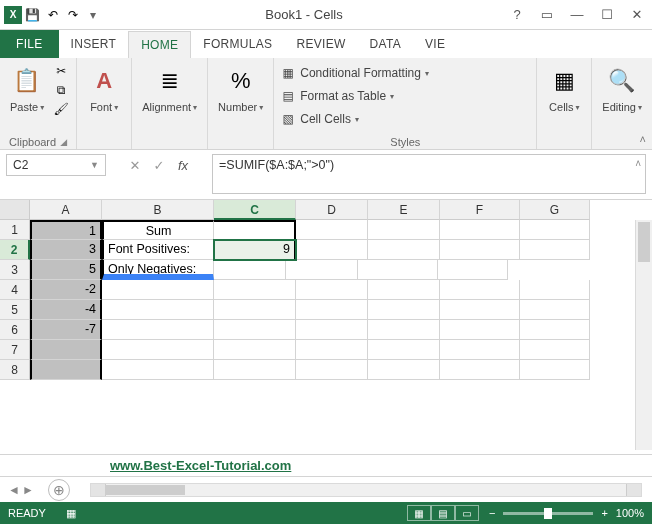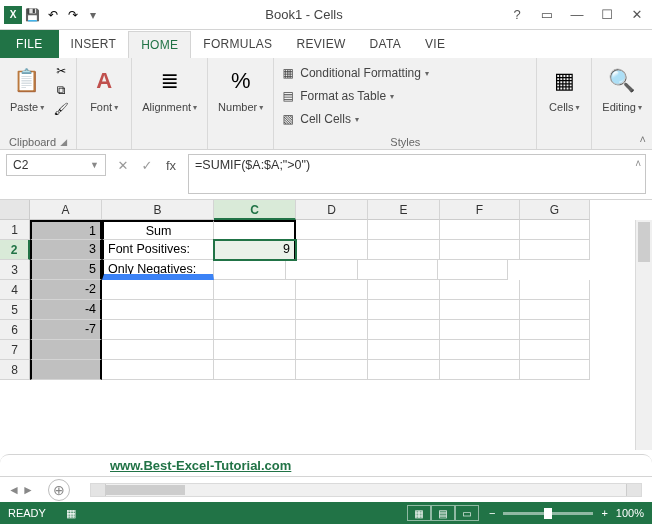--- a/index.html
+++ b/index.html
@@ -30,26 +30,26 @@
 .bigbtn .icostack { width: 32px; height: 36px; display: flex; align-items: center; justify-content: center; font-size: 22px; position: relative; }
 .bigbtn .lbl { font-size: 11px; color: #444; display: flex; align-items: center; gap: 2px; }
 .smallcol { display: flex; flex-direction: column; gap: 3px; padding-top: 2px; }
 .smallcol .sico { width: 18px; height: 16px; display: flex; align-items: center; justify-content: center; font-size: 12px; }
 .styles-list { display: flex; flex-direction: column; gap: 3px; padding-top: 2px; font-size: 12px; color: #444; }
 .styles-list .row { display: flex; align-items: center; gap: 4px; white-space: nowrap; }
 .styles-list .ric { width: 16px; height: 14px; display: inline-flex; align-items: center; justify-content: center; }
 .ribbon-collapse { position: absolute; right: 6px; bottom: 4px; font-size: 11px; color: #777; }
 
 
-.fbar { height: 50px; display: flex; align-items: flex-start; border-bottom: 1px solid #d4d4d4; padding: 4px 6px; gap: 8px; background: #fff; }
+.fbar { height: 50px; display: flex; align-items: flex-start; border-bottom: 1px solid #d4d4d4; padding: 4px 6px; gap: 20px; background: #fff; }
 .namebox { width: 100px; height: 22px; border: 1px solid #c6c6c6; display: flex; align-items: center; padding: 0 6px; font-size: 12px; color: #333; justify-content: space-between; }
 .namebox .dd { font-size: 9px; color: #888; }
 .fx-btns { display: flex; align-items: center; height: 22px; gap: 6px; }
 .fx-btns span { color: #999; font-size: 13px; width: 18px; text-align: center; }
-.fx-btns .fx { color: #555; }
+.fx-btns .fx { font-style: italic; color: #555; }
 .formula-input { flex: 1; min-height: 40px; border: 1px solid #c6c6c6; padding: 3px 6px; font-size: 12.5px; color: #333; background: #fff; position: relative; }
 .formula-input .exp { position: absolute; right: 4px; top: 3px; font-size: 10px; color: #888; }
 
 
 .grid-wrap { position: relative; height: 250px; overflow: hidden; background: #fff; }
 .colhdr-row { display: flex; height: 20px; position: sticky; top: 0; }
 .corner { width: 30px; background: #e6e6e6; border-right: 1px solid #ccc; border-bottom: 1px solid #ccc; }
 .colhdr { background: #f0f0f0; border-right: 1px solid #d4d4d4; border-bottom: 1px solid #ccc; text-align: center; font-size: 12px; color: #333; line-height: 20px; }
 .colhdr.colsel { background: #d9ead8; border-bottom: 2px solid #217346; font-weight: bold; color: #217346; }
 .row { display: flex; height: 20px; }
@@ -62,21 +62,21 @@
 .tb-bot { border-bottom: 6px solid #3b82f6; }
 .tb-left { border-left: 2px solid #000; }
 .tb-right { border-right: 2px solid #000; }
 .ta-r { text-align: right; }
 .ta-c { text-align: center; }
 .active-cell { background: #eaf1e9; outline: 2px solid #217346; outline-offset: -1px; position: relative; }
 .vscroll { position: absolute; right: 0; top: 20px; bottom: 0; width: 17px; background: #f0f0f0; border-left: 1px solid #dadada; }
 .vscroll .thumb { position: absolute; top: 2px; left: 2px; right: 2px; height: 40px; background: #cdcdcd; }
 
 
-.sheet-area { position: absolute; left: 0; right: 0; bottom: 22px; height: 48px; background: #fff; border-top: 1px solid #d4d4d4; border-radius: 9px; }
+.sheet-area { position: absolute; left: 0; right: 0; bottom: 22px; height: 48px; background: #fff; border-top: 1px solid #d4d4d4; }
 .linkrow { height: 22px; display: flex; align-items: center; padding: 0 100px 0 110px; border-bottom: 1px solid #d4d4d4; }
 .linkrow .link { color: #217346; font-weight: bold; text-decoration: underline; font-size: 13px; }
 .tabrow { height: 26px; display: flex; align-items: center; }
 .tabrow .nav { display: flex; gap: 2px; padding: 0 8px; color: #888; font-size: 12px; }
 .tabrow .plus { width: 22px; height: 22px; border: 1px solid #bdbdbd; border-radius: 50%; display: flex; align-items: center; justify-content: center; color: #888; margin-left: 6px; font-size: 14px; }
 .tabrow .hscroll { flex: 1; margin: 0 10px; height: 14px; background: #f0f0f0; border: 1px solid #dadada; position: relative; }
 .tabrow .hscroll .thumb { position: absolute; left: 14px; width: 80px; top: 1px; bottom: 1px; background: #cdcdcd; }
 .tabrow .hscroll::before, .tabrow .hscroll::after { content: ""; position: absolute; top: 0; bottom: 0; width: 14px; background: #e4e4e4; }
 .tabrow .hscroll::before { left: 0; border-right: 1px solid #ccc; }
 .tabrow .hscroll::after { right: 0; border-left: 1px solid #ccc; }

